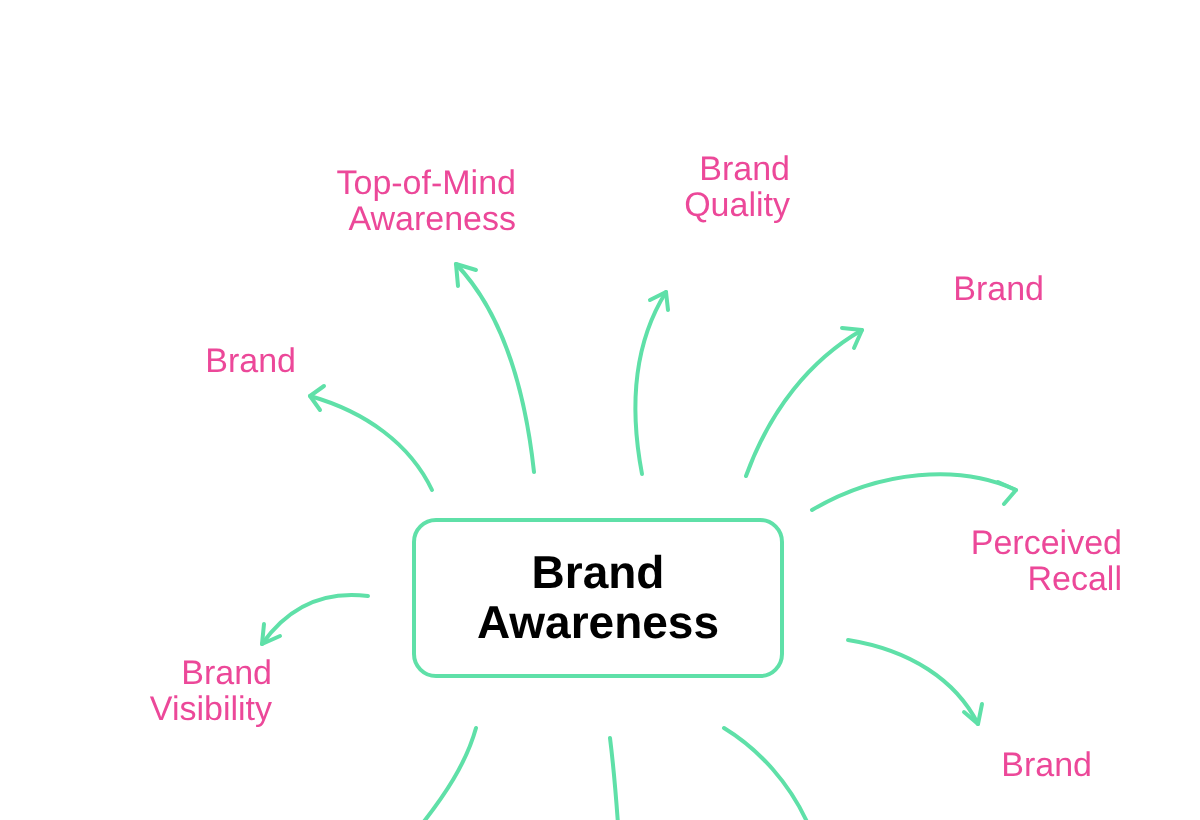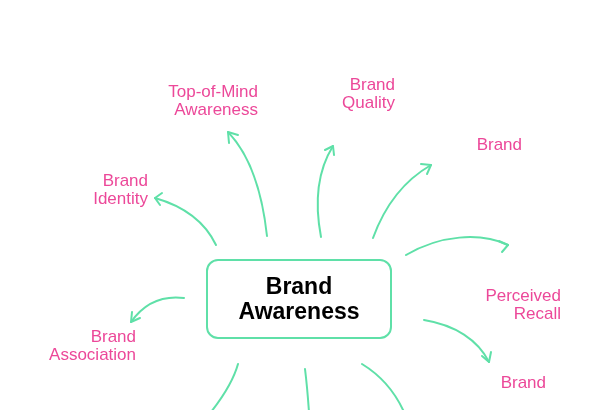--- a/index.html
+++ b/index.html
@@ -61,28 +61,27 @@
   <span>Brand</span>
   <span>Quality</span>
 </div>
 
 <div class="label" style="left:432px; top:136px; width:90px;">
   <span>Brand</span>
 </div>
 
 <div class="label" style="left:58px; top:172px; width:90px;">
   <span>Brand</span>
-  <span>Identity</span>
 </div>
 
-<div class="label" style="left:461px; top:263px; width:100px;margin-top:24px;">
+<div class="label" style="left:461px; top:263px; width:100px;">
   <span>Perceived</span>
   <span>Recall</span>
 </div>
 
 <div class="label" style="left:46px; top:328px; width:90px;">
   <span>Brand</span>
-  <span>Association</span>
+  <span>Visibility</span>
 </div>
 
 <div class="label" style="left:436px; top:374px; width:110px;">
   <span>Brand</span>
 </div>
 
 </body></html>

